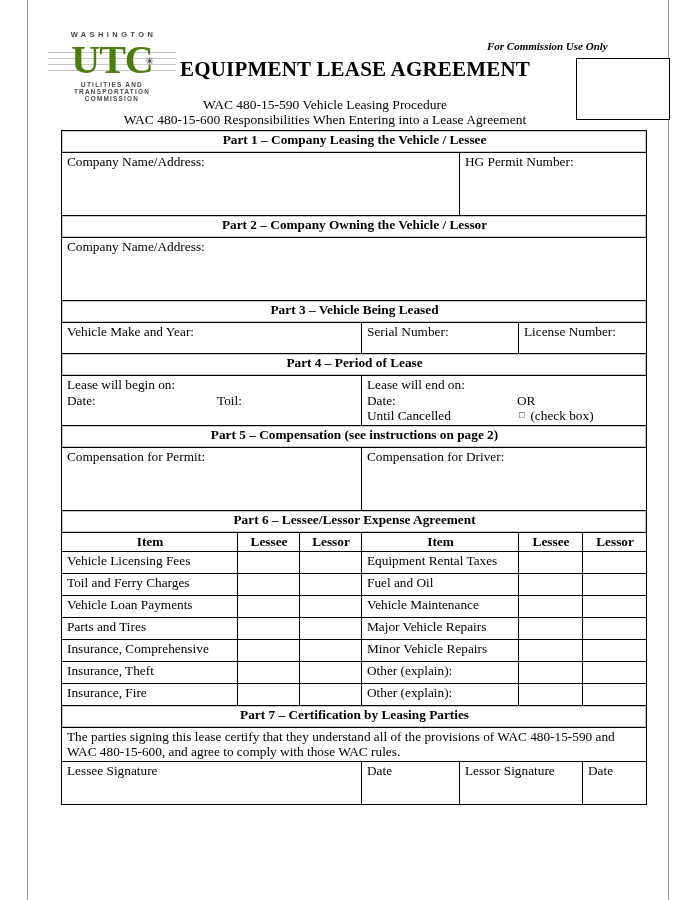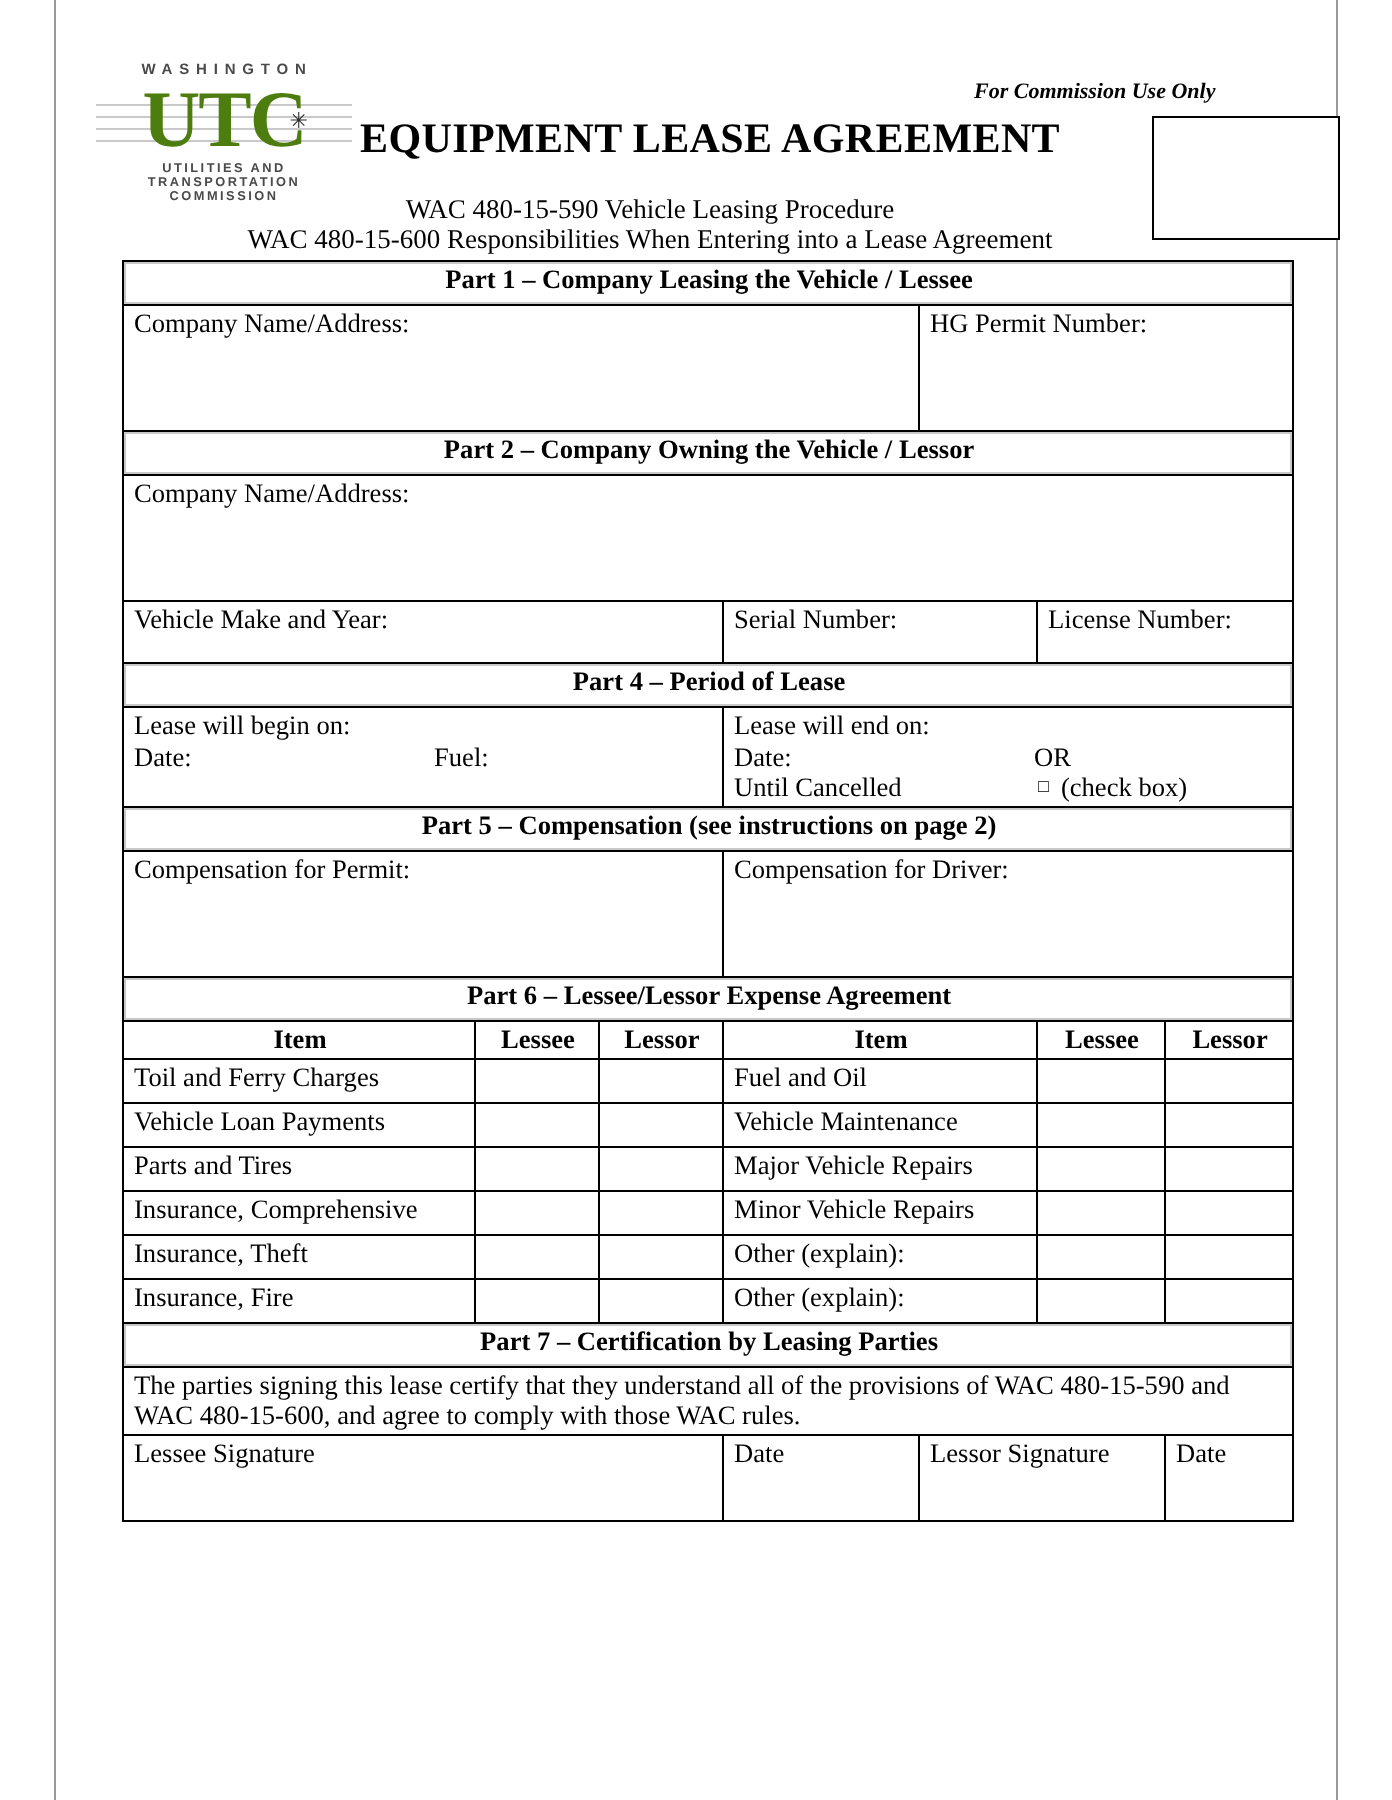--- a/index.html
+++ b/index.html
@@ -265,40 +265,43 @@
         <tr>
           <td class="part-head" colspan="7">Part 2 – Company Owning the Vehicle / Lessor</td>
         </tr>
         <tr>
           <td class="cellpad-lg" colspan="7">
             <span>Company Name/Address:</span>
           </td>
         </tr>
 
         <tr>
+          <td class="part-head" colspan="7">Part 3 – Vehicle Being Leased</td>
+        </tr>
+        <tr>
           <td class="cellpad-sm" colspan="3">
             <span>Vehicle Make and Year:</span>
           </td>
           <td class="cellpad-sm" colspan="2">
             <span>Serial Number:</span>
           </td>
           <td class="cellpad-sm" colspan="2">
             <span>License Number:</span>
           </td>
         </tr>
 
         <tr>
           <td class="part-head" colspan="7">Part 4 – Period of Lease</td>
         </tr>
         <tr>
           <td colspan="3" style="height:45px">
             <div>Lease will begin on:</div>
             <div class="two-col-line">
               <span class="a">Date:</span>
-              <span>Fuel:</span>
+              <span>Toil:</span>
             </div>
           </td>
           <td colspan="4" style="height:45px">
             <div>Lease will end on:</div>
             <div class="two-col-line">
               <span class="a">Date:</span>
               <span>OR</span>
             </div>
             <div class="two-col-line">
               <span class="a nowrap">Until Cancelled</span>
@@ -326,20 +329,28 @@
         <tr>
           <td class="col-head">Item</td>
           <td class="col-head">Lessee</td>
           <td class="col-head">Lessor</td>
           <td class="col-head" colspan="2">Item</td>
           <td class="col-head">Lessee</td>
           <td class="col-head">Lessor</td>
         </tr>
 
         <tr class="row-item">
+          <td>Vehicle Licensing Fees</td>
+          <td></td>
+          <td></td>
+          <td colspan="2">Equipment Rental Taxes</td>
+          <td></td>
+          <td></td>
+        </tr>
+        <tr class="row-item">
           <td>Toil and Ferry Charges</td>
           <td></td>
           <td></td>
           <td colspan="2">Fuel and Oil</td>
           <td></td>
           <td></td>
         </tr>
         <tr class="row-item">
           <td>Vehicle Loan Payments</td>
           <td></td>

